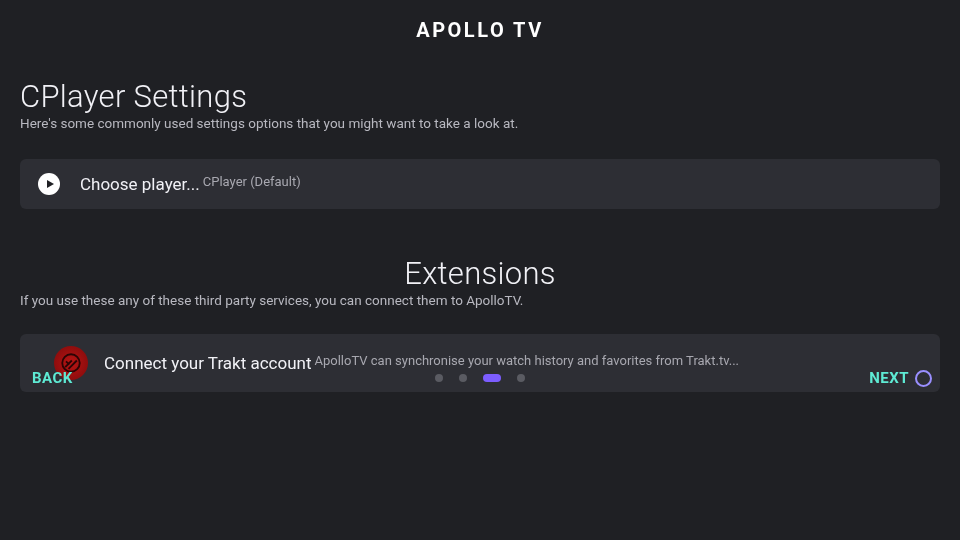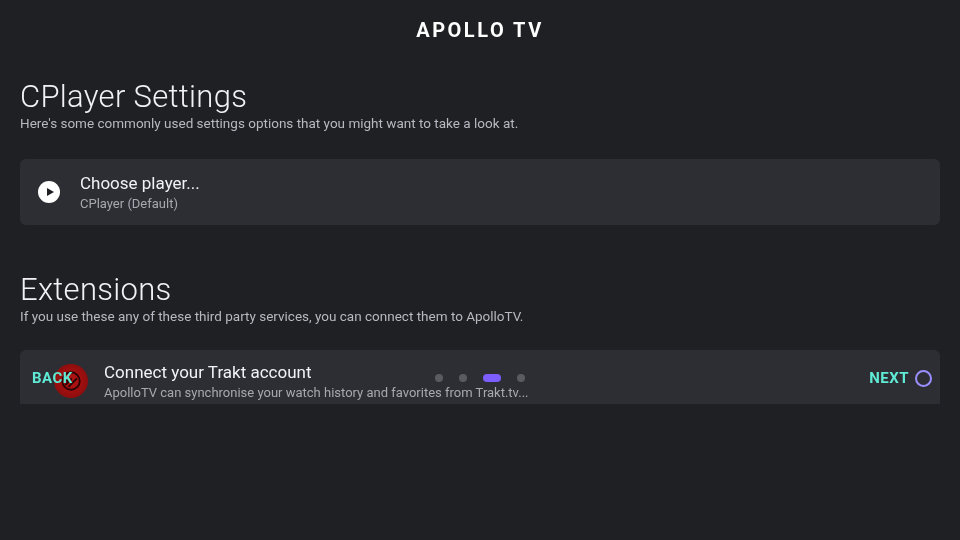--- a/index.html
+++ b/index.html
@@ -13,28 +13,28 @@
 
   .section-title { font-size: 31px; font-weight: 300; color: #f1f1f6; margin-top: 30px; letter-spacing: 0.3px; }
   .section-desc { font-size: 13.5px; color: #b8b8c0; font-weight: 400; }
 
   .card { background: #2d2e34; border-radius: 6px; padding: 14px 18px; margin-top: 28px; display: flex; align-items: center; gap: 20px; cursor: pointer; }
   .card.ext { margin-top: 26px; padding: 12px 34px; gap: 16px; }
 
   .play-icon-wrap { width: 22px; height: 22px; border-radius: 50%; background: #ffffff; display: flex; align-items: center; justify-content: center; flex-shrink: 0; margin-left: 0; }
   .play-triangle { width: 0; height: 0; border-left: 7px solid #1f2024; border-top: 4.5px solid transparent; border-bottom: 4.5px solid transparent; margin-left: 2px; }
 
-  .card-text { display: flex; flex-direction: column; gap: 3px; }
+  .card-text { display: flex; flex-direction: row; gap: 3px; }
   .card-title { font-size: 17px; font-weight: 400; color: #f1f1f6; }
   .card-sub { font-size: 13px; color: #a8a8b0; }
 
   .trakt-icon { width: 34px; height: 34px; border-radius: 50%; background: radial-gradient(circle at 50% 50%, #b81414 0%, #8f0d0d 70%); display:flex; align-items:center; justify-content:center; flex-shrink: 0; }
   .trakt-icon svg { width: 20px; height: 20px; }
 
-  .ext-title { margin-top: 46px; }
+  .ext-title { margin-top: 46px; text-align: center; }
 
   .footer { position: absolute; bottom: 0; left: 0; right: 0; height: 46px; display: flex; align-items: center; justify-content: space-between; padding: 0 28px 6px 32px; }
   .btn { font-size: 15px; font-weight: 700; color: #5eead4; letter-spacing: 0.5px; cursor: pointer; display: flex; align-items: center; gap: 6px; }
   .next-ring { width: 17px; height: 17px; border: 2px solid #9a8fff; border-radius: 50%; display: inline-block; }
 
   .dots { position: absolute; left: 50%; transform: translateX(-50%); display: flex; gap: 16px; align-items: center; }
   .dot { width: 8px; height: 8px; border-radius: 50%; background: #5a5b62; }
   .dot.active { width: 18px; height: 8px; border-radius: 4px; background: #7c5dff; }
 </style>
 </head>

